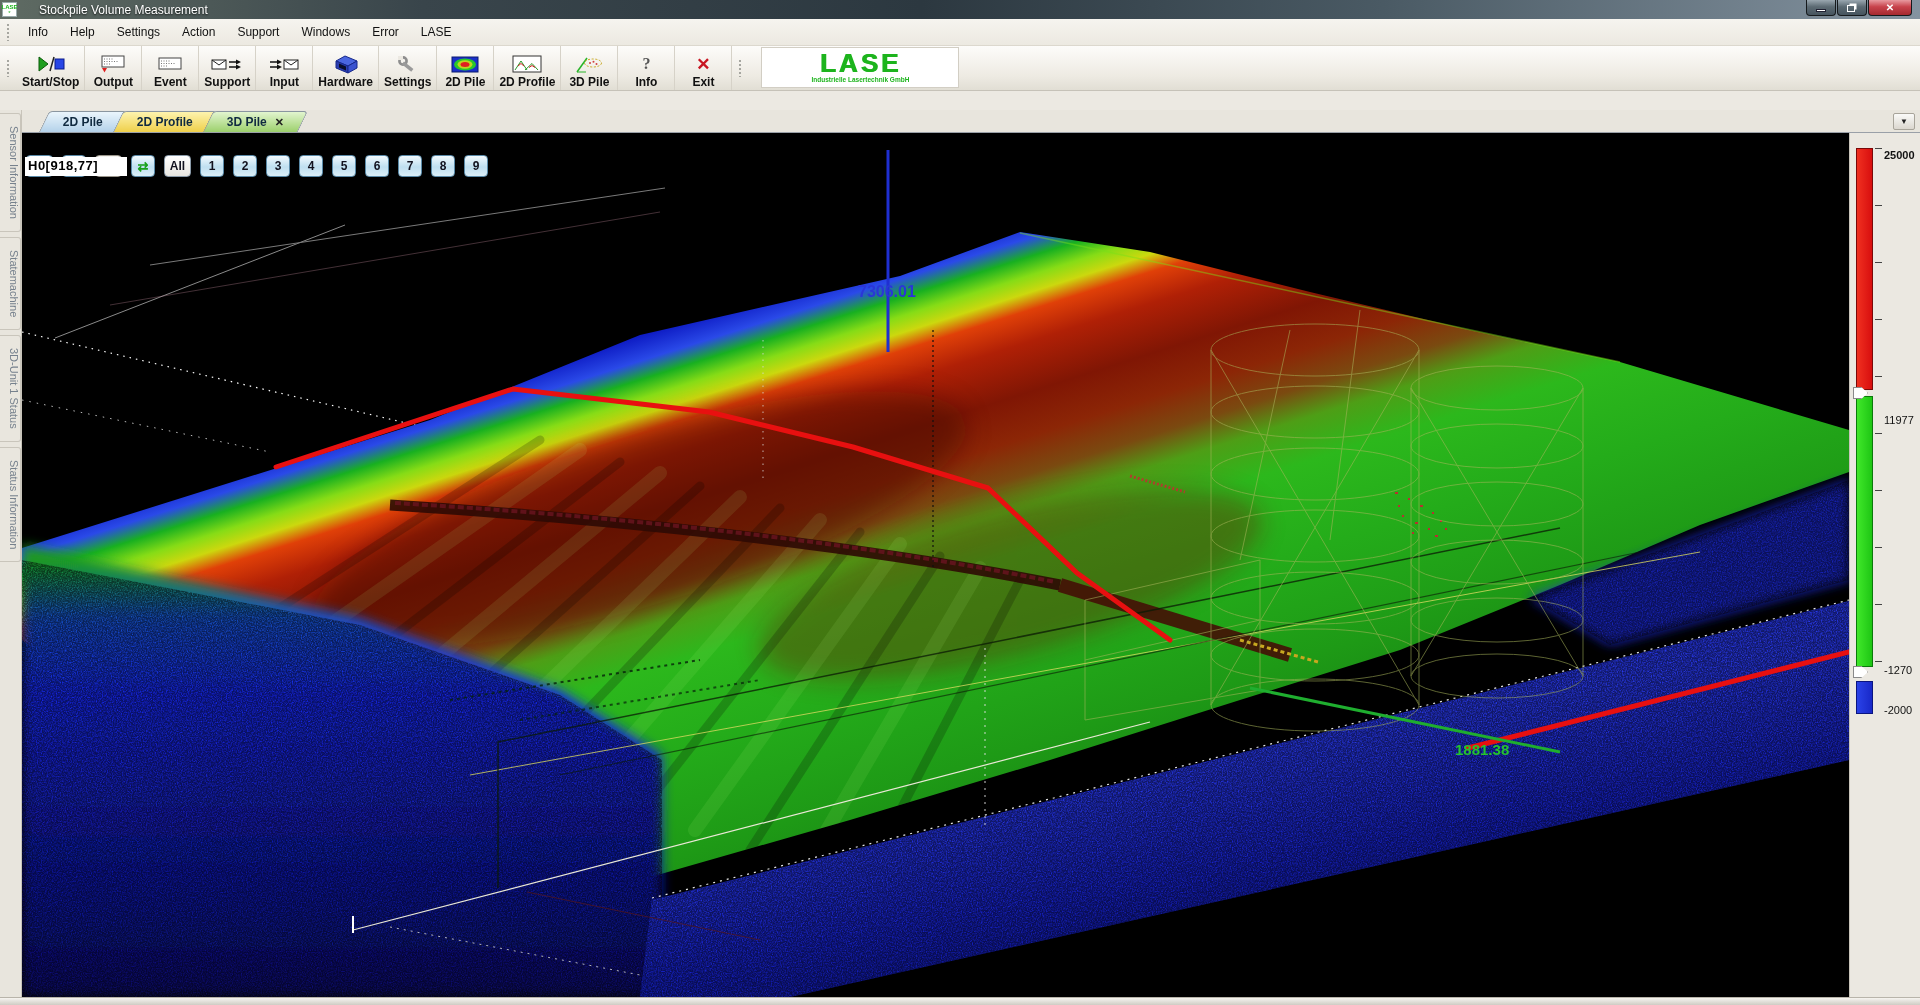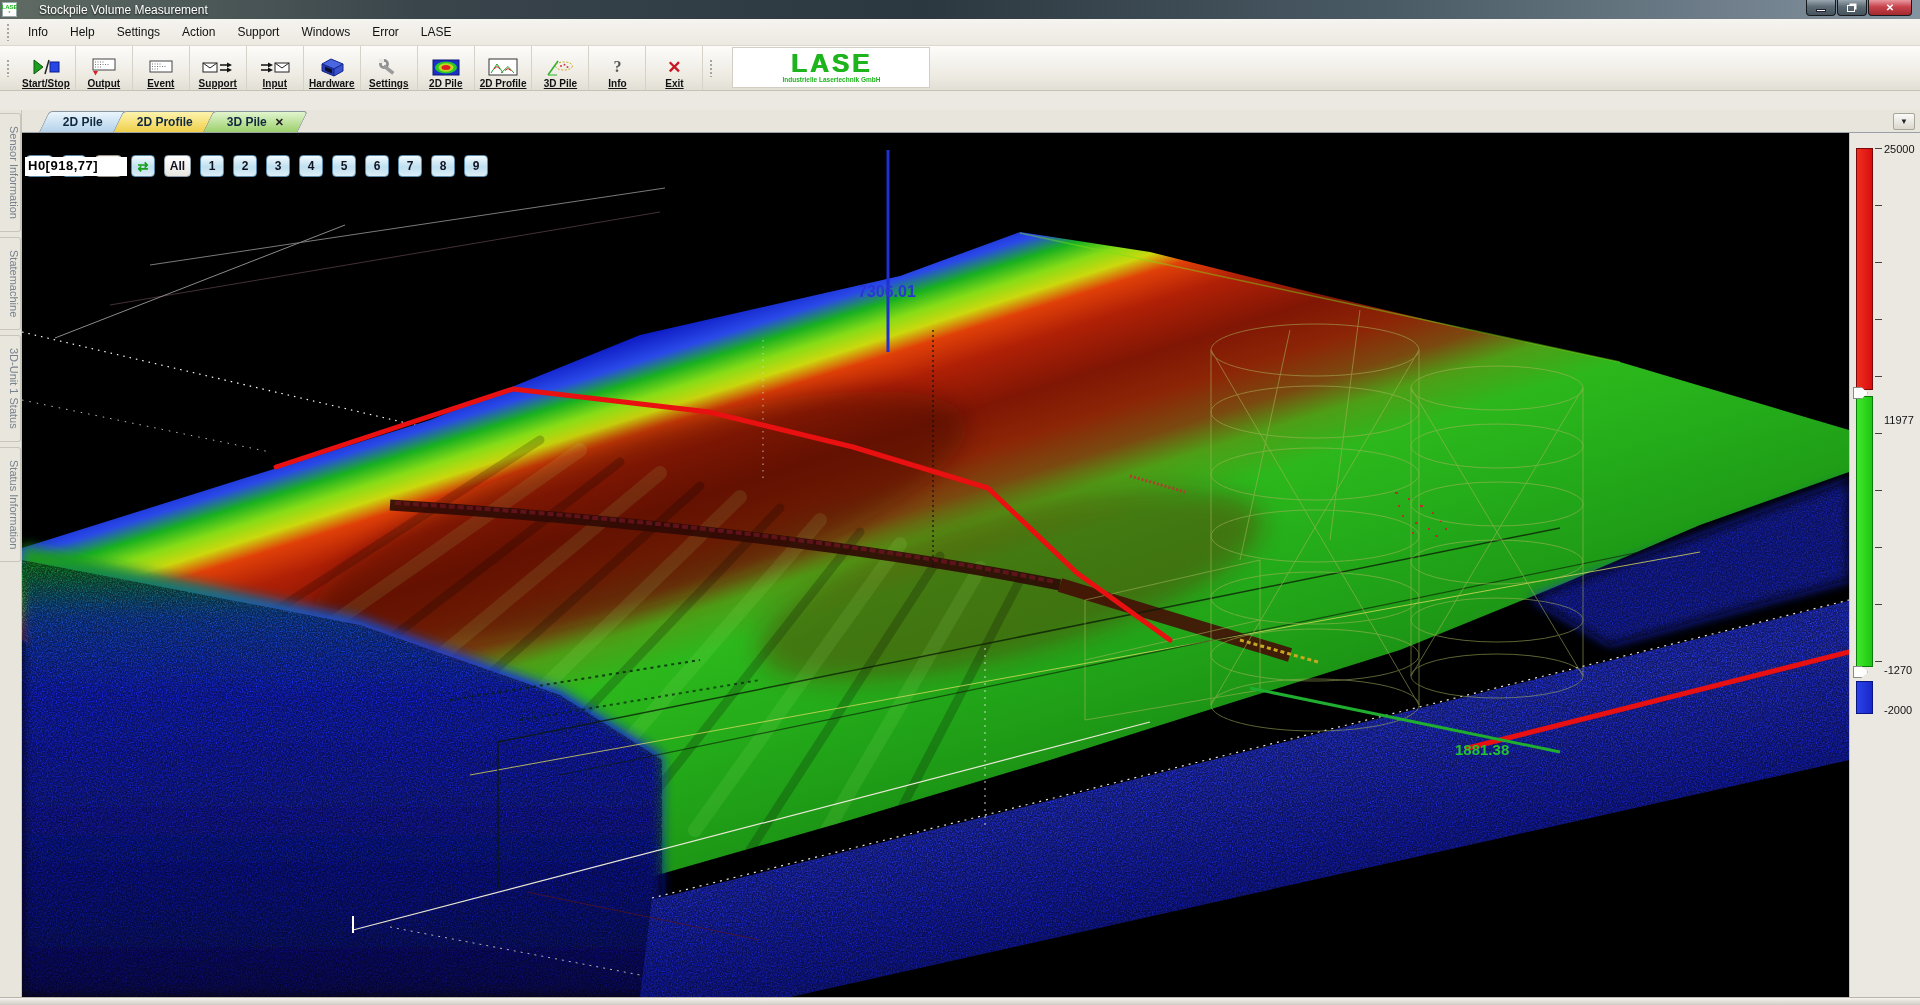--- a/index.html
+++ b/index.html
@@ -30,21 +30,21 @@
     background-image:radial-gradient(circle,#a6a6a0 0.9px,transparent 1.1px); background-size:4px 4px; }
   .mi{ padding:4px 11px; font-size:12px; color:#111; cursor:default; }
 
   
   .toolbar{ position:absolute; top:46px; left:0; width:100%; height:45px;
     background:linear-gradient(#fdfcfa,#edeae2 70%,#e1ded4); border-bottom:1px solid #c6c2b8;
     display:flex; align-items:stretch; }
   .tbtn{ min-width:57px; padding:2px 5px 1px; display:flex; flex-direction:column; align-items:center;
     justify-content:flex-end; gap:1px; border-right:1px solid #d6d2c8; background:transparent; border-top:none; border-left:none; border-bottom:none; }
   .tbtn .ic{ height:20px; display:flex; align-items:center; justify-content:center; }
-  .tbtn .lb{ font-size:10px; font-weight:bold; color:#111; white-space:nowrap;text-decoration:underline; }
+  .tbtn .lb{ font-size:12px; font-weight:bold; color:#111; white-space:nowrap; }
   .glyph-q{ font-size:16px; font-weight:900; color:#555; font-family:"Liberation Serif",serif; }
   .glyph-x{ font-size:17px; font-weight:900; color:#c81622; line-height:1; }
   .logo-panel{ margin-left:12px; width:198px; height:41px; margin-top:1px; background:#fff;
     border:1px solid #d2cec4; display:flex; flex-direction:column; align-items:center; justify-content:center; }
   .logo-main{ font-size:26px; font-weight:900; color:#1db41d; letter-spacing:3px; line-height:0.9;
     text-shadow:1px 0 0 #1db41d; }
   .logo-sub{ font-size:6.5px; font-weight:bold; color:#1db41d; margin-top:1px; }
 
   
   .tabstrip{ position:absolute; top:110px; left:22px; right:0; height:23px;
@@ -534,20 +534,20 @@
     <div class="coord-box">H0[918,77]</div>
   </div>
 
   <div class="scalepanel">
     <div class="ticks"></div>
     <div class="bar-red"></div>
     <div class="bar-green"></div>
     <div class="bar-blue"></div>
     <div class="marker" style="top:254px;"></div>
     <div class="marker" style="top:533px;"></div>
-    <span class="sc-label" style="top:10px;">25000</span>
+    <span class="sc-label" style="top:16px;font-weight:bold;">25000</span>
     <span class="sc-label" style="top:253px;margin-top:28px;">11977</span>
     <span class="sc-label" style="top:531px;">-1270</span>
     <span class="sc-label" style="top:571px;">-2000</span>
   </div>
 
   <div class="bottomstrip"></div>
 </div>
 
 </body></html>

